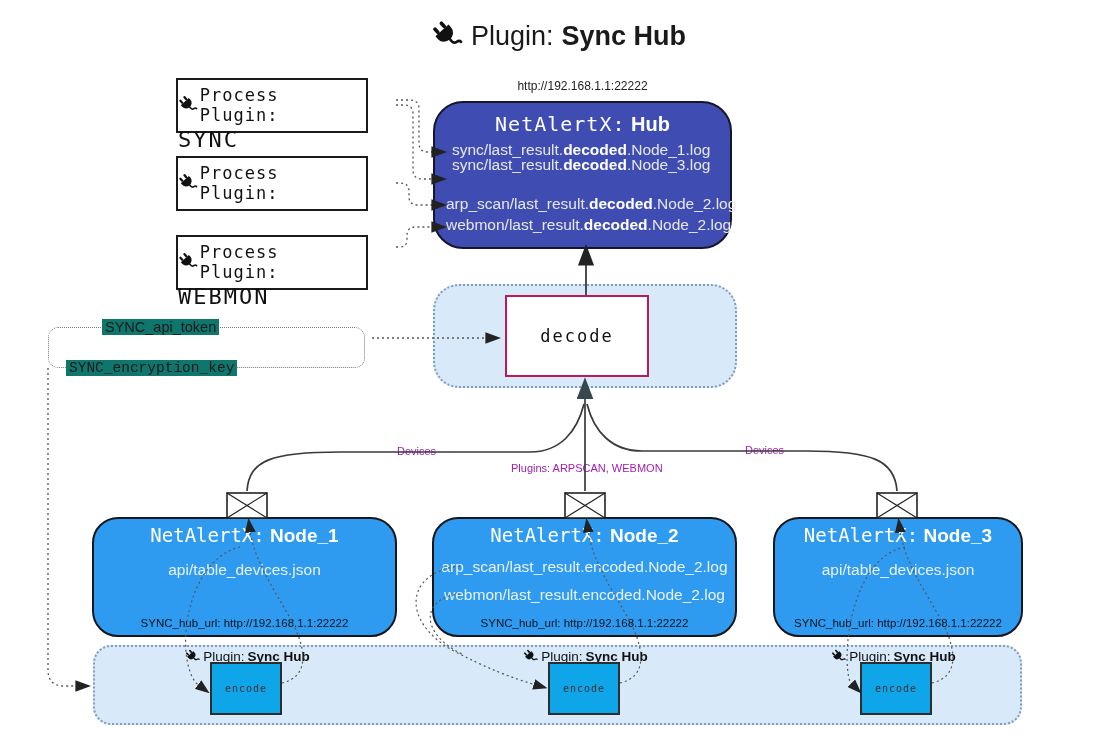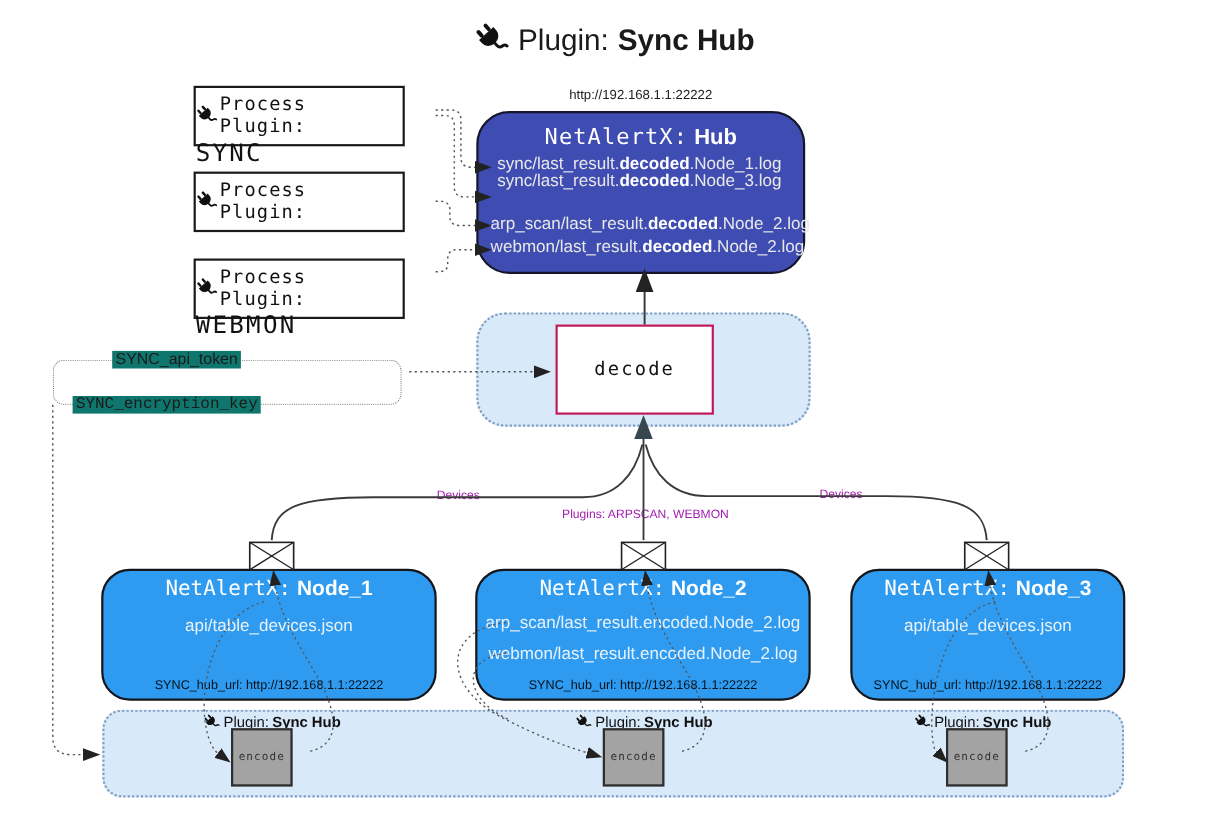--- a/index.html
+++ b/index.html
@@ -48,21 +48,21 @@
 
   
   .env{width:42px;height:27px;top:492px;}
 
   
   .edge-label{background:#fff;font-size:11px;color:#a21caf;padding:0 3px;white-space:nowrap;}
 
   
   .strip-label{top:647px;height:18px;display:flex;align-items:center;justify-content:center;gap:3px;
                font-size:13.5px;color:#111;white-space:nowrap;}
-  .encode-box{top:662px;width:56px;height:53px;background:#a3a3a3;border:2px solid #2d2d2d;box-sizing:border-box;
+  .encode-box{top:662px;width:72px;height:53px;background:#0ea5e9;border:2px solid #2d2d2d;box-sizing:border-box;
               font-size:10px;letter-spacing:1px;color:#333;}
 
   .plug{display:inline-block;vertical-align:middle;}
   #overlay{position:absolute;left:0;top:0;width:1117px;height:754px;pointer-events:none;}
 </style>
 </head>
 <body>
 
 <div id="canvas">
 

